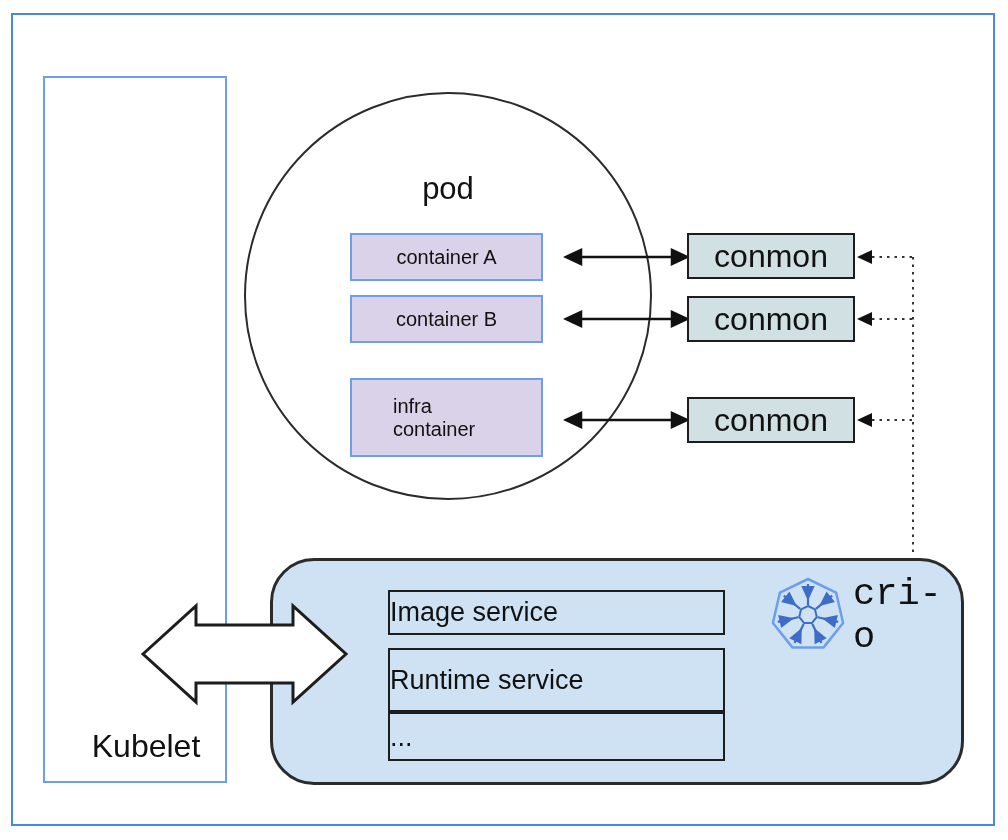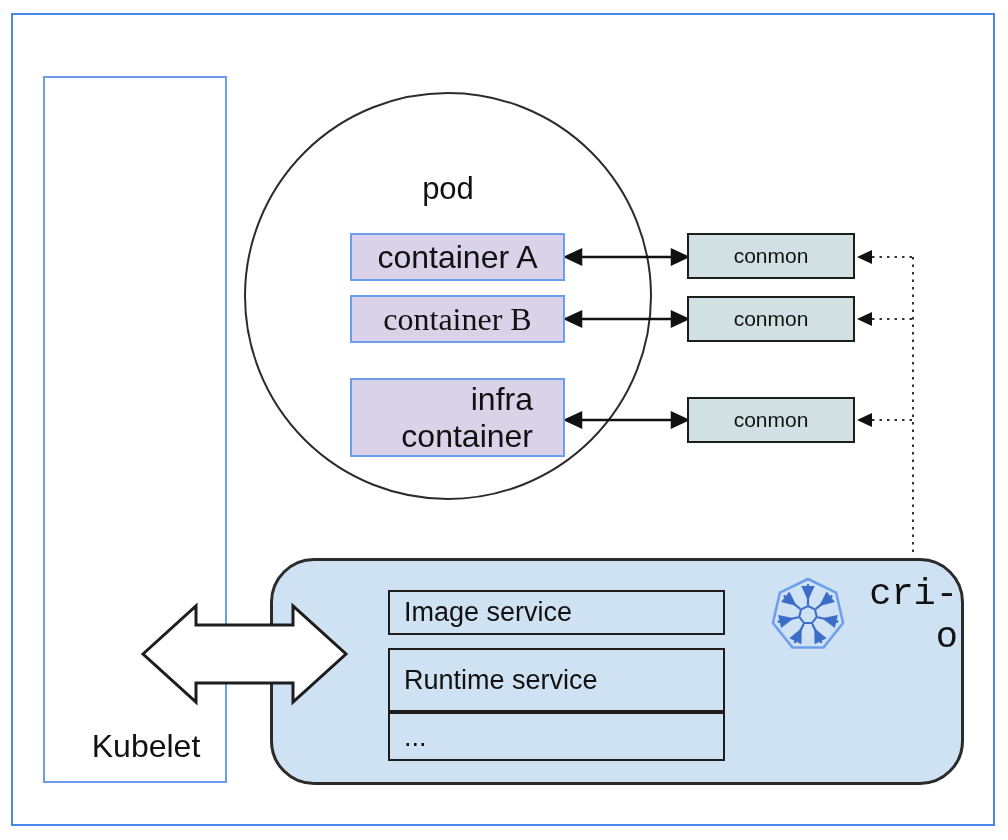--- a/index.html
+++ b/index.html
@@ -50,52 +50,51 @@
     z-index: 2;
     pointer-events: none;
   }
   
   .node, .plain-label {
     position: absolute;
     z-index: 3;
     display: flex;
     align-items: center;
     justify-content: center;
-    text-align: right;
+    text-align: left;
     box-sizing: border-box;
     line-height: 1.15;
   }
   .container-box {
     left: 350px;
-    width: 215px;
+    width: 193px;
     background: #d9d2e9;
     border: 2px solid #6d9eeb;
-    font-size: 32px;
+    font-size: 20px;
   }
   #container-a { top: 233px; height: 48px; }
-  #container-b { top: 295px; height: 48px; font-family: Liberation Serif, serif; }
-  #container-infra { top: 378px; height: 79px; padding: 2px 30px; }
+  #container-b { top: 295px; height: 48px; }
+  #container-infra { top: 378px; height: 79px; padding: 2px 41px; }
   .conmon-box {
     left: 687px;
     width: 168px;
     background: #d0e0e3;
     border: 2px solid #1d1d1d;
-    font-size: 21px;
+    font-size: 32px;
   }
   #conmon-1 { top: 233px; height: 46px; }
   #conmon-2 { top: 296px; height: 46px; }
   #conmon-3 { top: 397px; height: 46px; }
   .service-box {
     left: 388px;
     width: 337px;
     background: transparent;
     border: 2.5px solid #1d1d1d;
     font-size: 27px;
     justify-content: flex-start;
-    padding-left: 14px;
   }
   #service-image   { top: 590px; height: 45px; }
   #service-runtime { top: 648px; height: 66px; }
   #service-more    { top: 710px; height: 51px; align-items: flex-end; padding-bottom: 6px; }
   .pod-label {
     left: 388px; top: 168px;
     width: 120px; height: 42px;
     font-size: 31px;
   }
   .kubelet-label {

